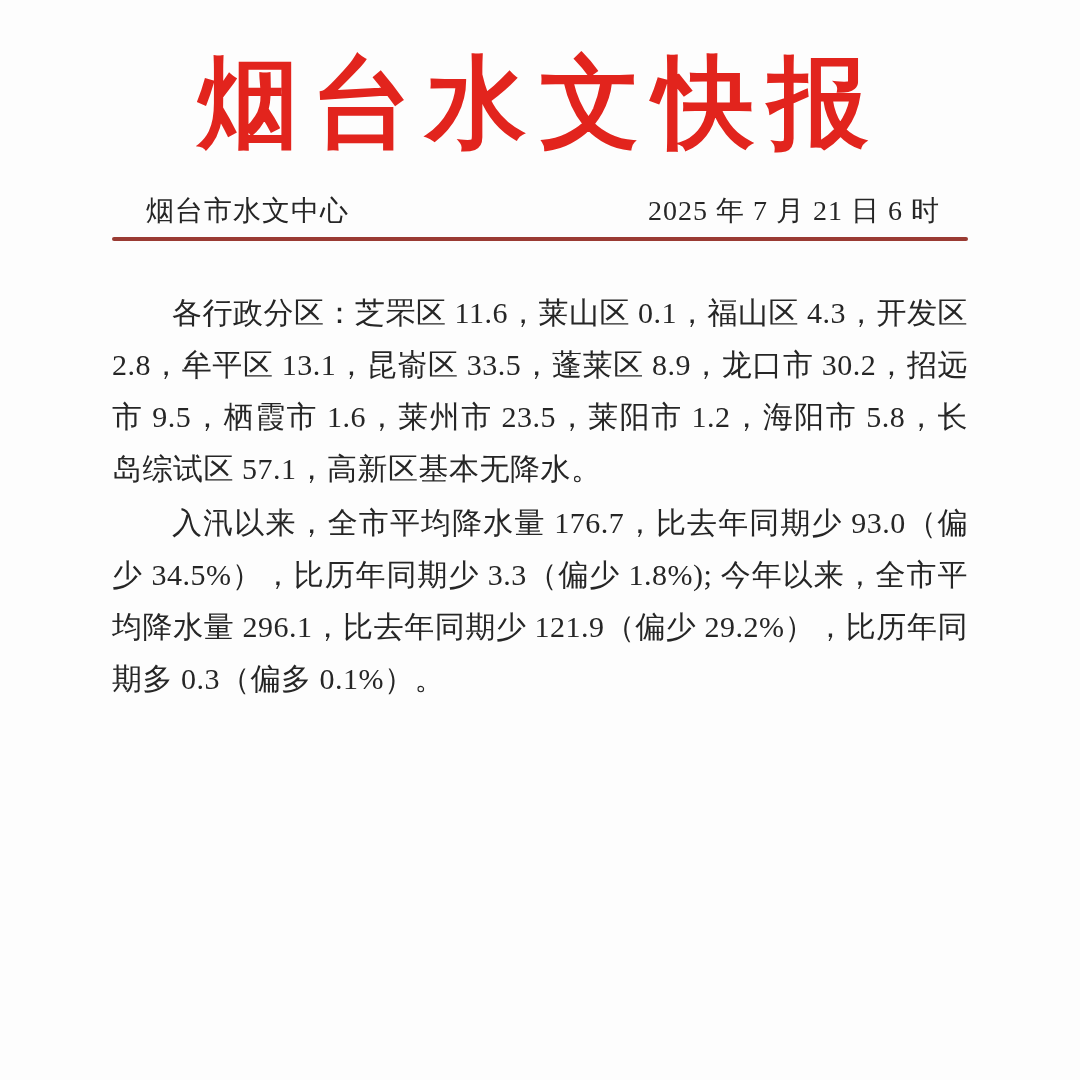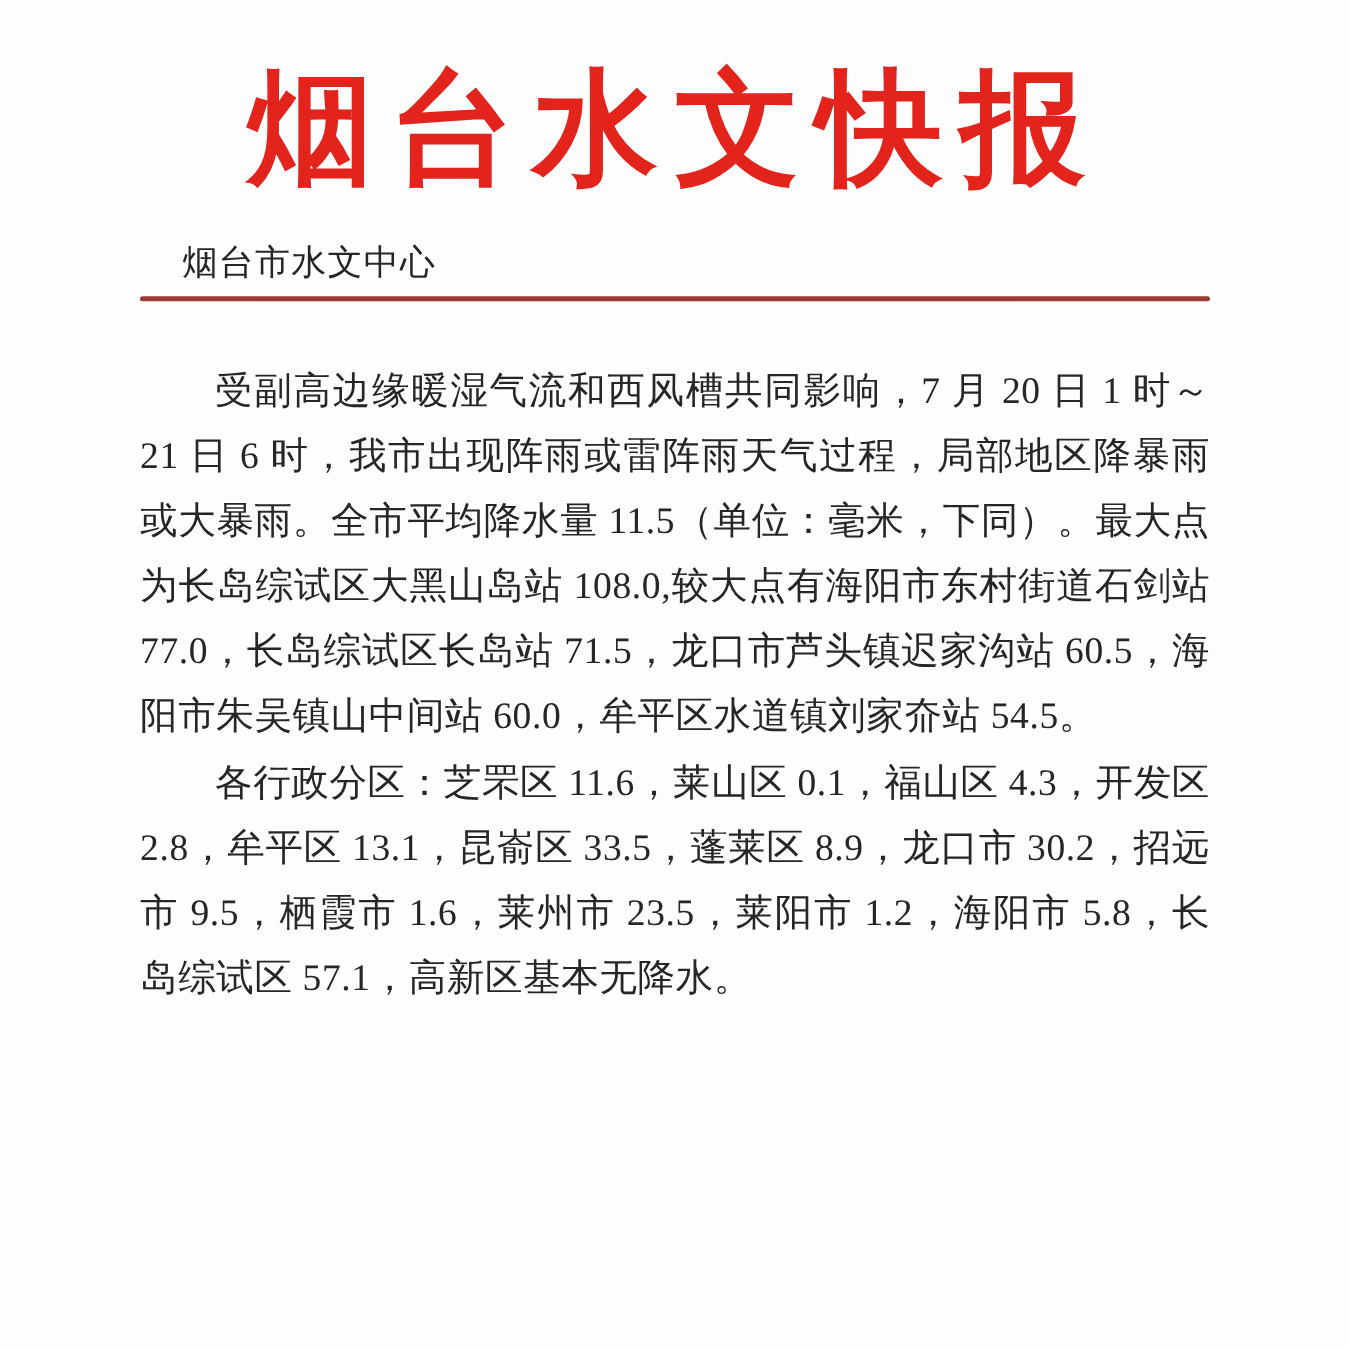--- a/index.html
+++ b/index.html
@@ -67,25 +67,26 @@
 </style>
 </head>
 <body>
 
 <div class="page">
 
   <h1 class="title" style="color: rgb(226, 36, 29);">烟台水文快报</h1>
 
   <div class="meta-row">
     <span>烟台市水文中心</span>
+    <span>2025 年 7 月 21 日 6 时</span>
   </div>
 
   <div class="rule" style="background-color: rgb(154, 59, 51);"></div>
 
   <div class="content">
 
-    <p class="para">受副高边缘暖湿气流和西风槽共同影响，7 月 20 日 1 时～21 日 6 时，我市出现阵雨或雷阵雨天气过程，局部地区降暴雨或大暴雨。全市平均降水量 11.5（单位：毫米，下同）。最大点为长岛综试区大黑山岛站 108.0,较大点有海阳市东村街道石剑站 77.0，长岛综试区长岛站 71.5，龙口市芦头镇迟家沟站 60.5，海阳市朱吴镇山中间站 60.0，牟平区水道镇刘家夼站 54.5。</p>
 
     <p class="para">各行政分区：芝罘区 11.6，莱山区 0.1，福山区 4.3，开发区 2.8，牟平区 13.1，昆嵛区 33.5，蓬莱区 8.9，龙口市 30.2，招远市 9.5，栖霞市 1.6，莱州市 23.5，莱阳市 1.2，海阳市 5.8，长岛综试区 57.1，高新区基本无降水。</p>
 
+    <p class="para">入汛以来，全市平均降水量 176.7，比去年同期少 93.0（偏少 34.5%），比历年同期少 3.3（偏少 1.8%); 今年以来，全市平均降水量 296.1，比去年同期少 121.9（偏少 29.2%），比历年同期多 0.3（偏多 0.1%）。</p>
   </div>
 
 </div>
 
 </body></html>

